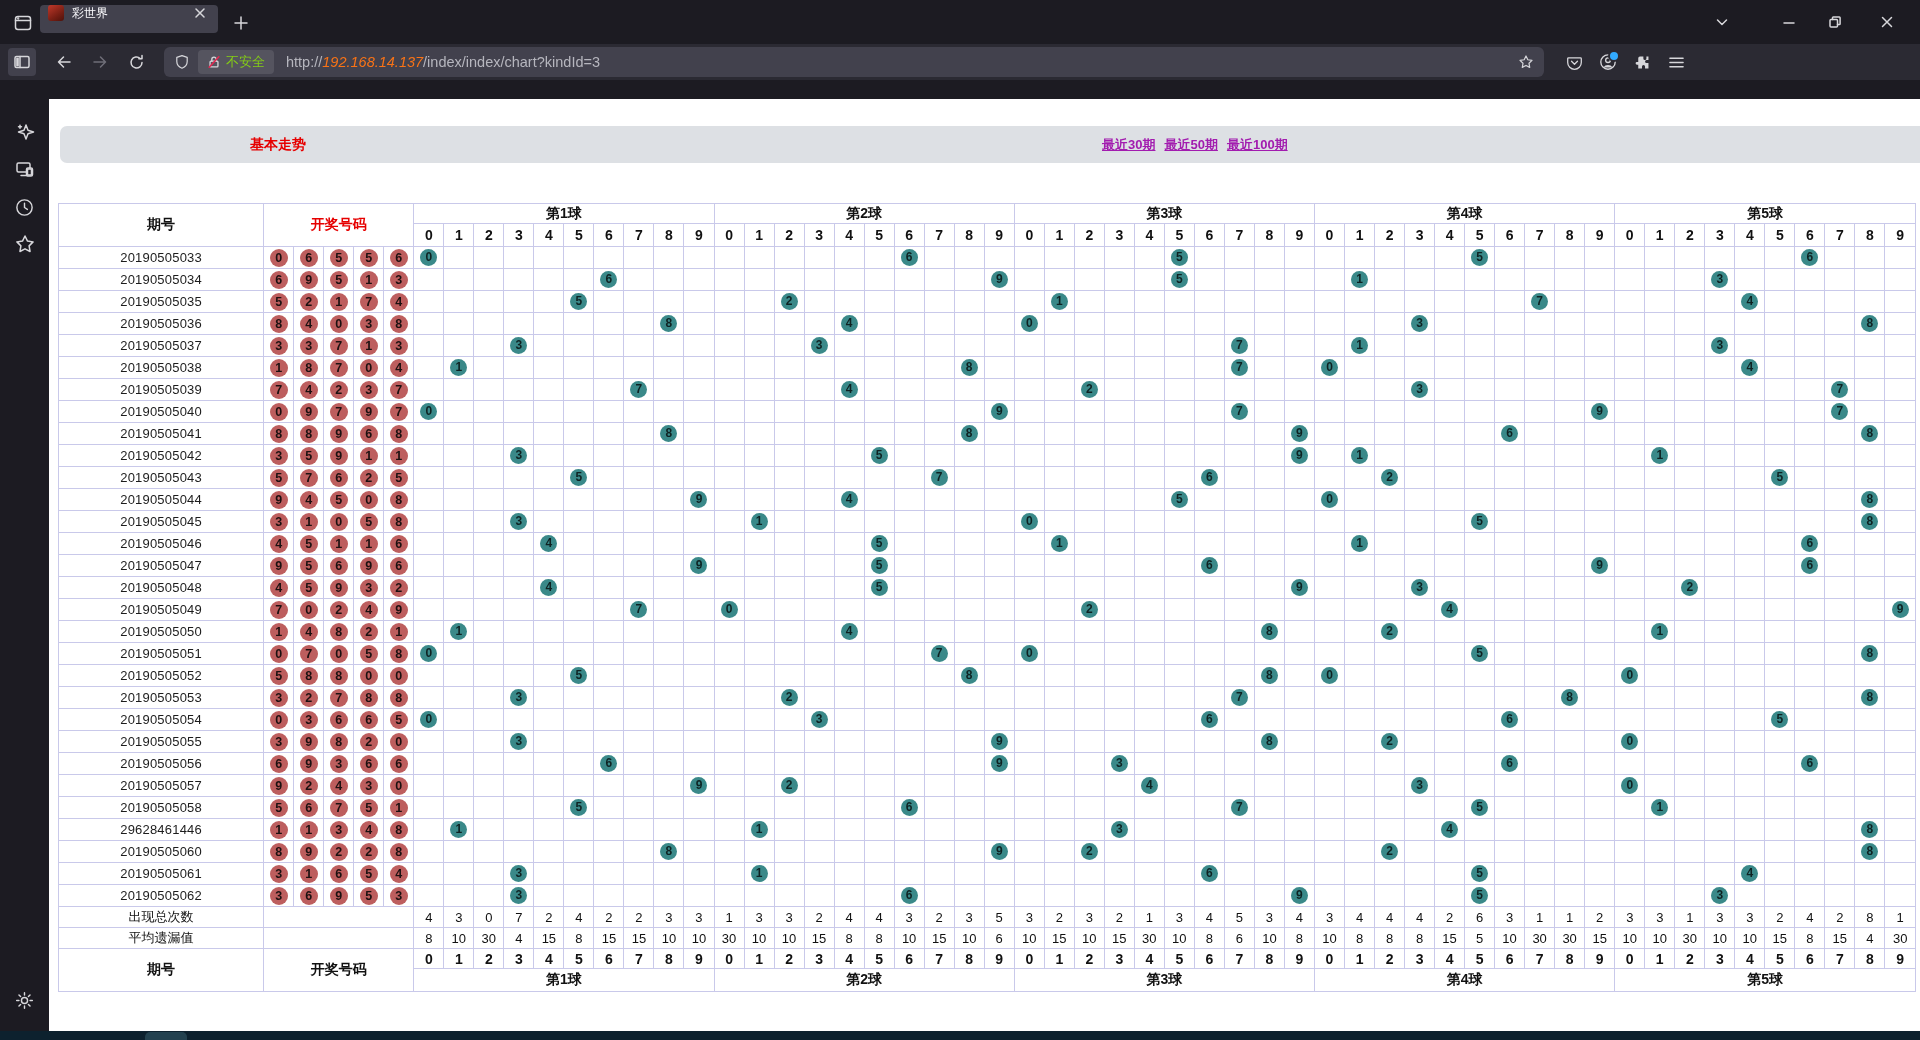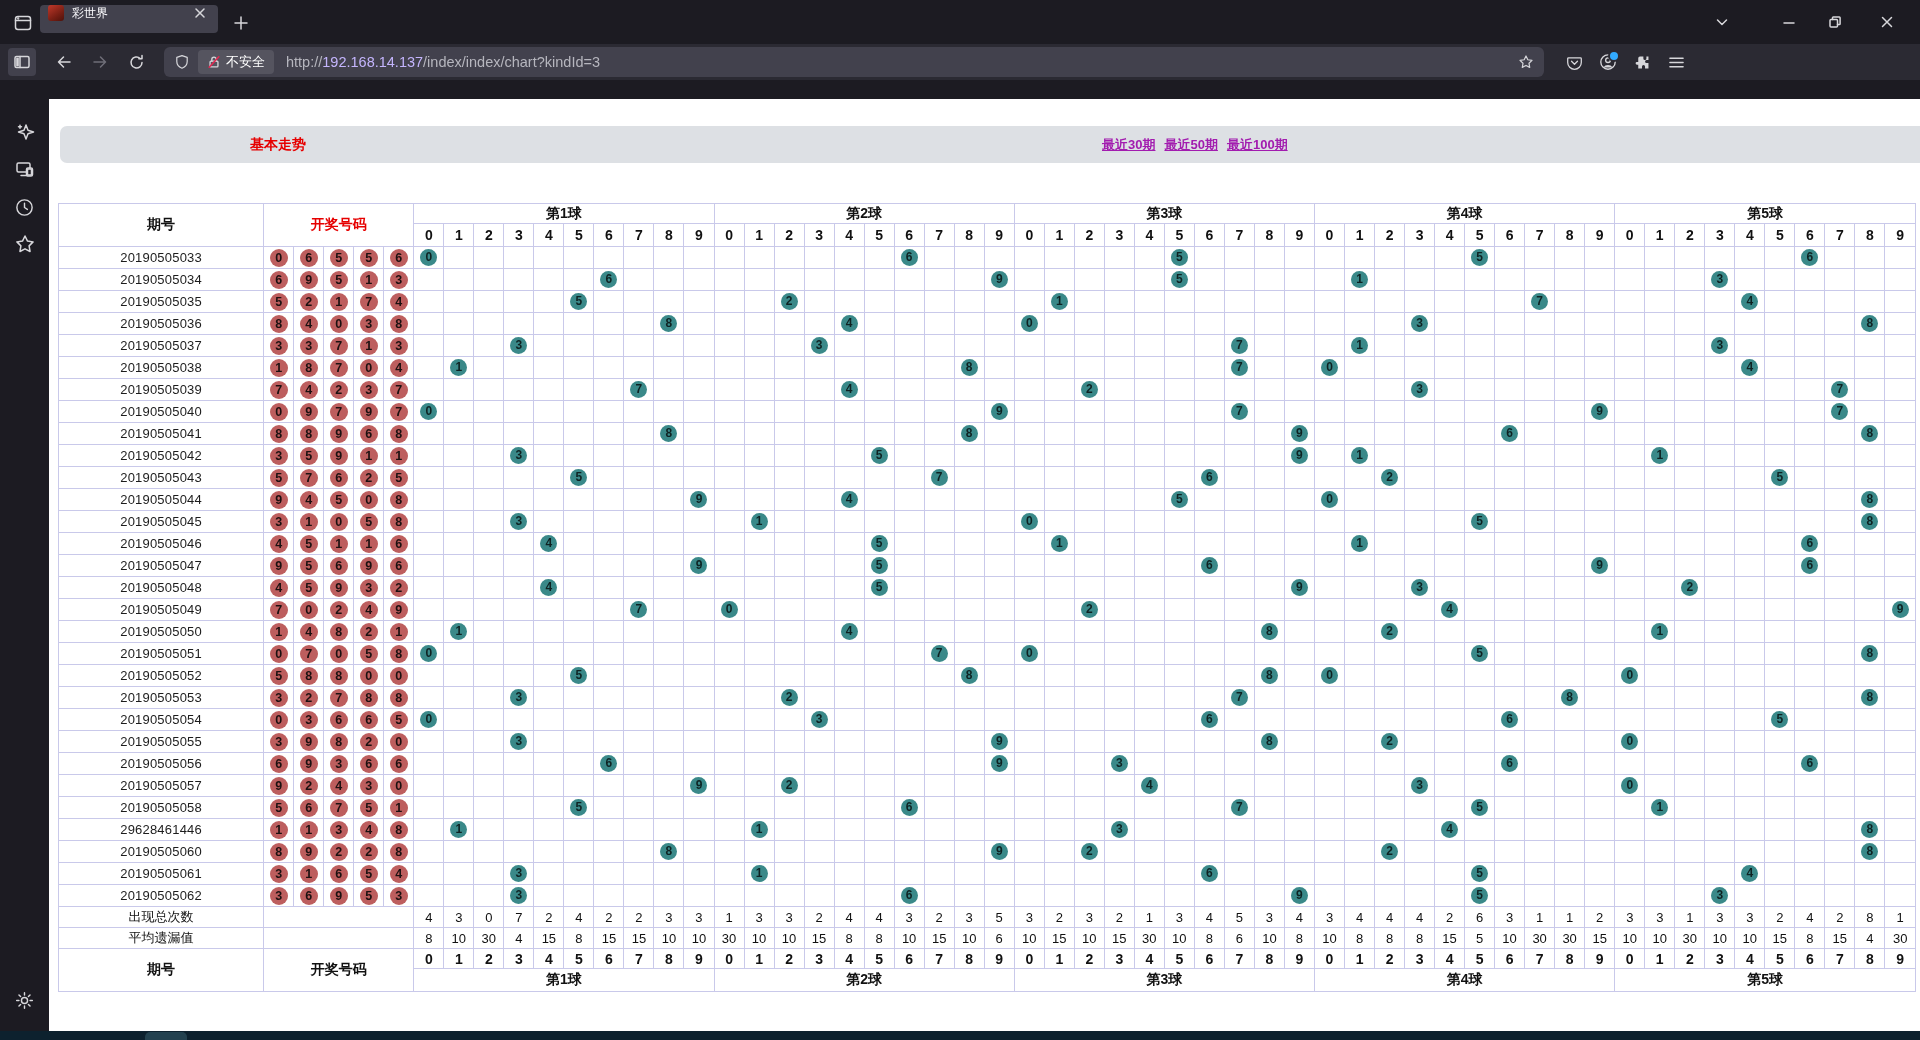--- a/index.html
+++ b/index.html
@@ -26,23 +26,23 @@
 
   #toolbar{position:absolute;left:0;top:44px;width:100%;height:36px;background:#2b2a33;display:flex;align-items:center;}
   .tbtn{width:28px;height:28px;display:flex;align-items:center;justify-content:center;border-radius:4px;flex:0 0 auto;}
   #sidebar-toggle{margin-left:8px;background:#42414d;}
   #btn-back{margin-left:14px;}
   #btn-fwd{margin-left:8px;}
   #btn-reload{margin-left:8px;}
   #urlbar{margin-left:14px;width:1380px;height:30px;background:#42414d;border-radius:6px;
           display:flex;align-items:center;padding:0 10px;box-sizing:border-box;}
   #sec-chip{display:flex;align-items:center;gap:5px;background:#55545f;border-radius:4px;height:24px;
-            padding:0 9px;margin-left:8px;color:#ffffff;font-size:13px;}
+            padding:0 9px;margin-left:8px;color:#84cc16;font-size:13px;}
   #url-text{margin-left:12px;font-size:14.5px;color:#b6b6be;flex:1;white-space:nowrap;overflow:hidden;}
-  #url-text .host{color:#c4b5fd;}
+  #url-text .host{color:#f97316;font-style:italic;}
   .right-icons{display:flex;align-items:center;margin-left:10px;}
   .right-icons .tbtn{margin-left:6px;}
   #acct{position:relative;}
   #acct .dot{position:absolute;right:2px;top:2px;width:8px;height:8px;border-radius:50%;background:#32aaff;border:2px solid #2b2a33;}
 
   #bookmarksbar{position:absolute;left:0;top:80px;width:100%;height:19px;background:#2b2a33;
                 display:flex;align-items:center;color:#d0d0d6;font-size:11.5px;}
   #bm-item{display:flex;align-items:center;gap:6px;margin-left:50px;}
 
   

